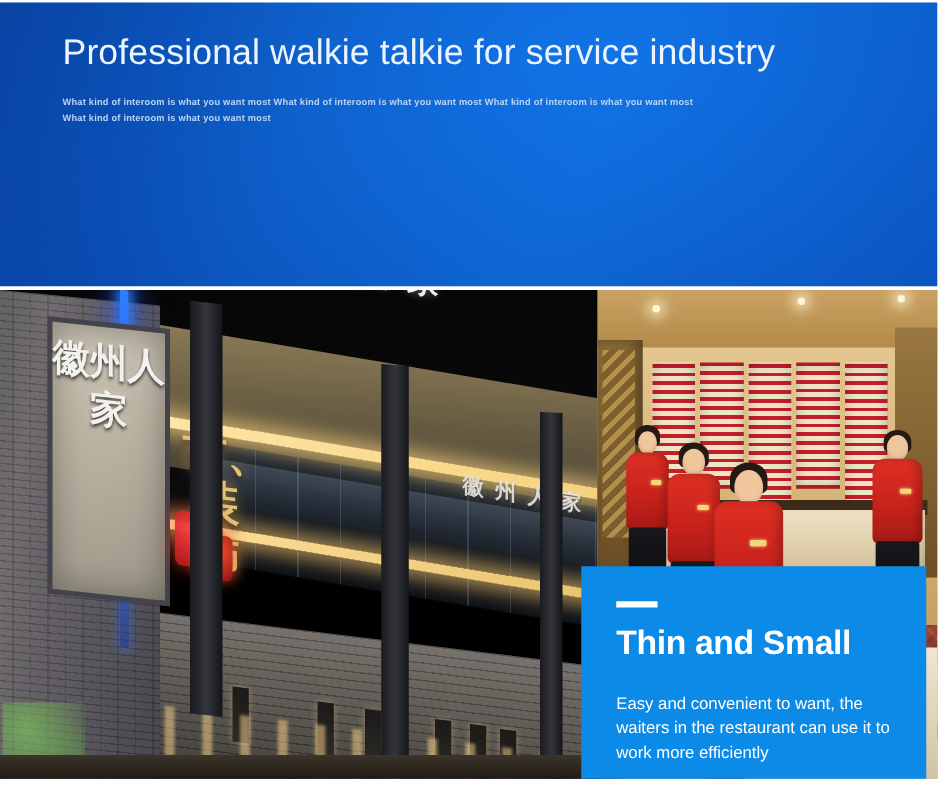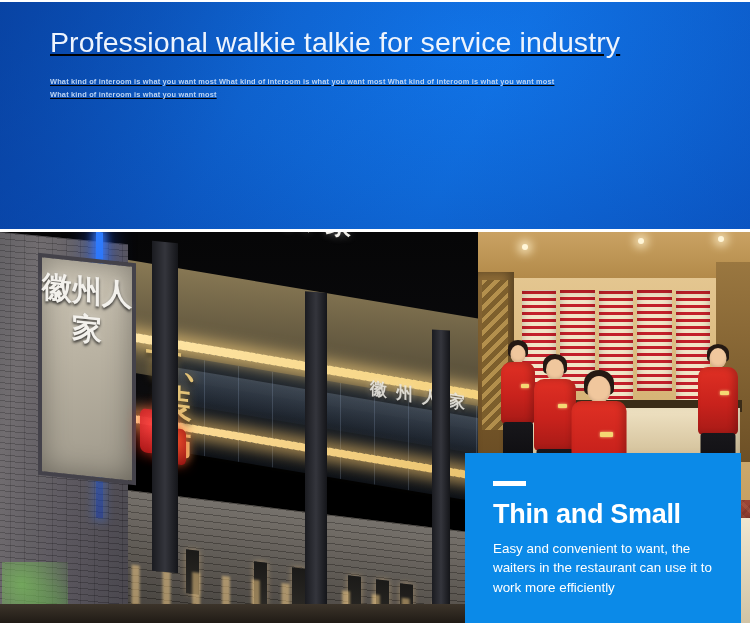--- a/index.html
+++ b/index.html
@@ -22,21 +22,20 @@
   
   .hero {
     position: absolute;
     left: 0;
     top: 2px;
     width: 750px;
     height: 227px;
     background:
       radial-gradient(ellipse 720px 420px at 62% 18%, #1274e8 0%, #0f66d4 35%, #0b53bd 70%, #0a48b0 100%);
     overflow: hidden;
-    text-decoration: underline;
   }
   .hero::after{
     content:"";
     position:absolute; left:0; top:0; width:100%; height:100%;
     background: linear-gradient(118deg, rgba(6,52,140,0.55) 0%, rgba(6,52,140,0.10) 34%, rgba(14,118,232,0.18) 62%, rgba(8,76,188,0.35) 100%);
     pointer-events:none;
   }
 
   .hero-inner {
     position: relative;
@@ -408,21 +407,21 @@
     height: 5px;
     background: #ffffff;
     margin-bottom: 14px;
   }
   .callout-title {
     color: #ffffff;
     font-size: 27px;
     font-weight: 700;
     line-height: 1.1;
     letter-spacing: -0.3px;
-    margin-bottom: 9px;
+    margin-bottom: 23px;
   }
   .callout-body {
     color: #ffffff;
     font-size: 13.4px;
     font-weight: 400;
     line-height: 1.46;
     max-width: 236px;
   }
 </style>
 </head>

